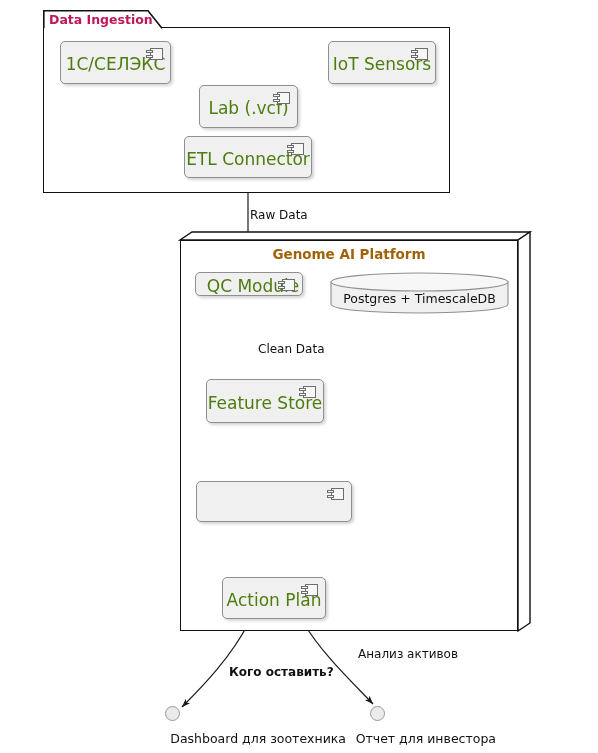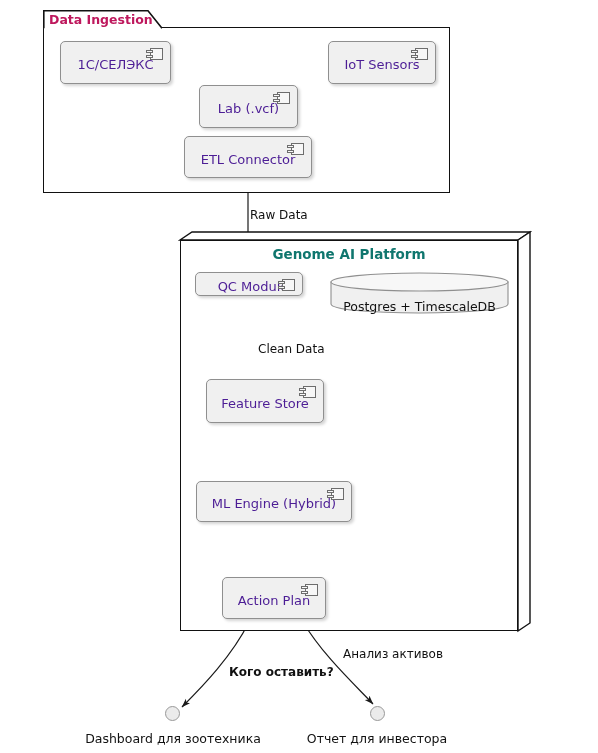--- a/index.html
+++ b/index.html
@@ -35,23 +35,23 @@
     box-sizing: border-box;
     background: #f0f0f0;
     border: 1px solid #8f8f8f;
     border-radius: 5px;
     box-shadow: 2px 2px 3px rgba(0,0,0,0.17);
     display: flex;
     align-items: center;
     justify-content: center;
   }
   .component .label {
-    font-size: 13px;
+    font-size: 17px;
     line-height: 15px;
-    color: #4c1d95;
+    color: #4d7c0f;
     text-align: left;
     white-space: nowrap;
     padding-top: 4px;
   }
   .comp-icon {
     position: absolute;
     right: 7px;
     top: 6px;
     width: 17px;
     height: 12px;
@@ -123,41 +123,40 @@
     background: #ffffff;
   }
   #node-title {
     position: absolute;
     left: 180px;
     top: 246px;
     width: 338px;
     text-align: center;
     font-size: 13.5px;
     font-weight: bold;
-    color: #0f766e;
+    color: #a16207;
   }
 
   
   #db-cylinder {
     position: absolute;
     left: 330px;
     top: 272px;
     width: 179px;
     height: 42px;
   }
   #db-cylinder .db-label {
     position: absolute;
     left: 0;
     top: 19px;
     width: 179px;
     text-align: center;
     font-size: 12.5px;
     color: #111111;
     white-space: nowrap;
-    margin-top: 8px;
   }
 
   
   .edge-label {
     position: absolute;
     font-size: 12px;
     color: #111111;
     white-space: nowrap;
     text-align: right;
   }
@@ -170,21 +169,21 @@
     border-radius: 50%;
     box-sizing: border-box;
     background: #ebebeb;
     border: 1px solid #999999;
   }
   .terminal-caption {
     position: absolute;
     font-size: 12.5px;
     color: #111111;
     white-space: nowrap;
-    text-align: center;
+    text-align: right;
   }
 </style>
 </head>
 <body>
 
 <div id="canvas">
 
   <svg class="layer" id="edges" width="598" height="753" viewBox="0 0 598 753" xmlns="http://www.w3.org/2000/svg">
     <defs>
       <marker id="arrowhead" markerWidth="10" markerHeight="10" refX="8.6" refY="3.2" orient="auto" markerUnits="userSpaceOnUse">
@@ -281,21 +280,20 @@
     </span>
     <span class="label">Feature Store</span>
   </div>
 
   <div class="component" style="left:196px; top:481px; width:156px; height:41px;">
     <span class="comp-icon">
       <span class="body"></span>
         <span class="tab t1"></span>
         <span class="tab t2"></span>
     </span>
-    <span class="label">ML Engine (Hybrid)</span>
   </div>
 
   <div class="component" style="left:222px; top:577px; width:104px; height:42px;">
     <span class="comp-icon">
       <span class="body"></span>
         <span class="tab t1"></span>
         <span class="tab t2"></span>
     </span>
     <span class="label">Action Plan</span>
   </div>
@@ -304,21 +302,21 @@
     <svg width="179" height="42" viewBox="0 0 179 42" xmlns="http://www.w3.org/2000/svg">
       <path d="M 1 10 L 1 32 C 1 37.5 40.5 41 89.5 41 C 138.5 41 178 37.5 178 32 L 178 10 Z" fill="#f0f0f0" stroke="#8f8f8f" stroke-width="1.1"></path>
       <ellipse cx="89.5" cy="10" rx="88.5" ry="9" fill="#f7f7f7" stroke="#8f8f8f" stroke-width="1.1"></ellipse>
     </svg>
     <div class="db-label">Postgres + TimescaleDB</div>
   </div>
 
   <div class="edge-label" style="left:250px; top:208px;">Raw Data</div>
   <div class="edge-label" style="left:258px; top:342px;">Clean Data</div>
   <div class="edge-label" style="left:229px; top:665px;font-weight:bold;">Кого оставить?</div>
-  <div class="edge-label" style="left:343px; top:647px;">Анализ активов</div>
+  <div class="edge-label" style="left:358px; top:647px;">Анализ активов</div>
 
   <div class="terminal" style="left:165px; top:706px;"></div>
   <div class="terminal-caption" style="left:0px; top:731px; width:346px;">Dashboard для зоотехника</div>
 
   <div class="terminal" style="left:370px; top:706px;"></div>
   <div class="terminal-caption" style="left:258px; top:731px; width:238px;">Отчет для инвестора</div>
 
 </div>
 
 </body></html>

